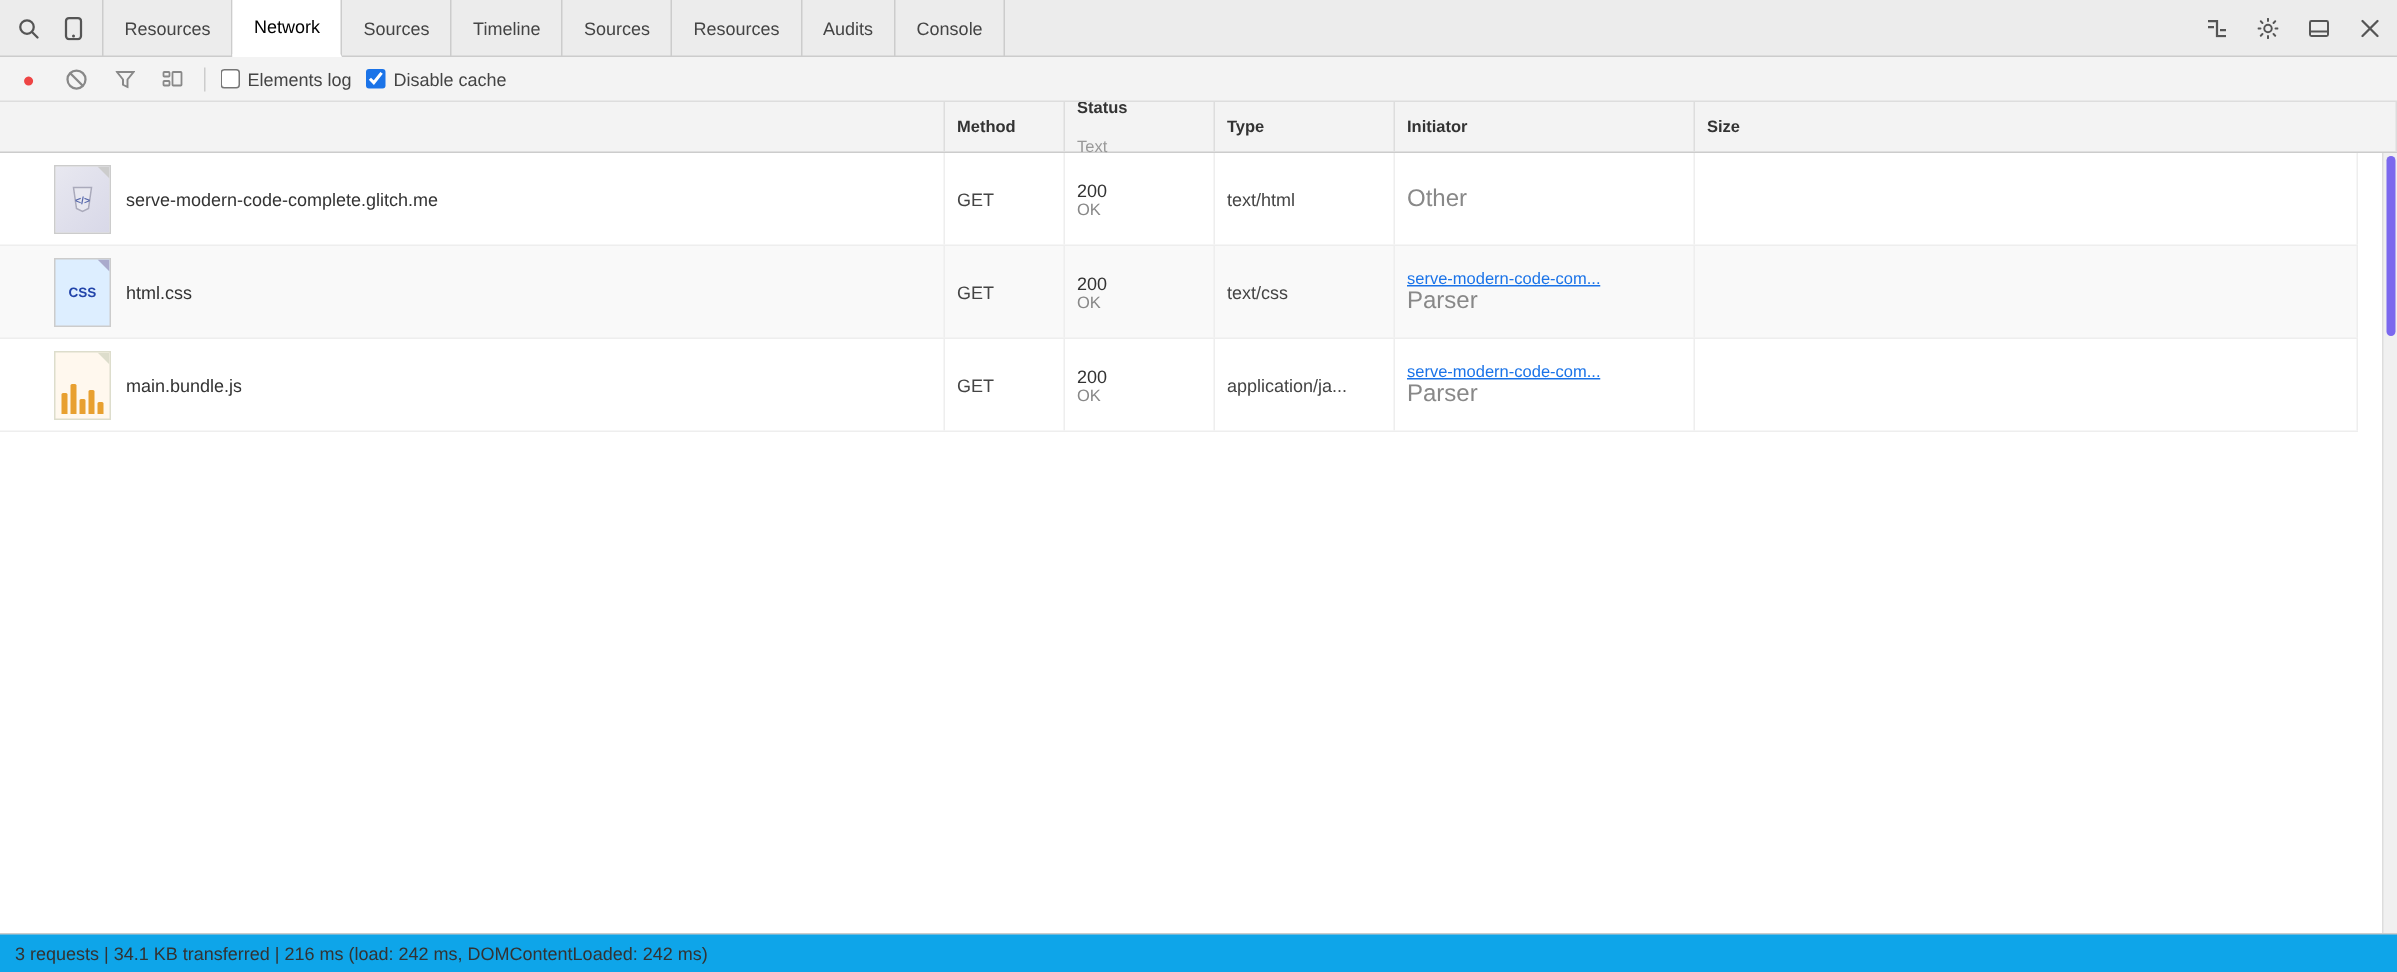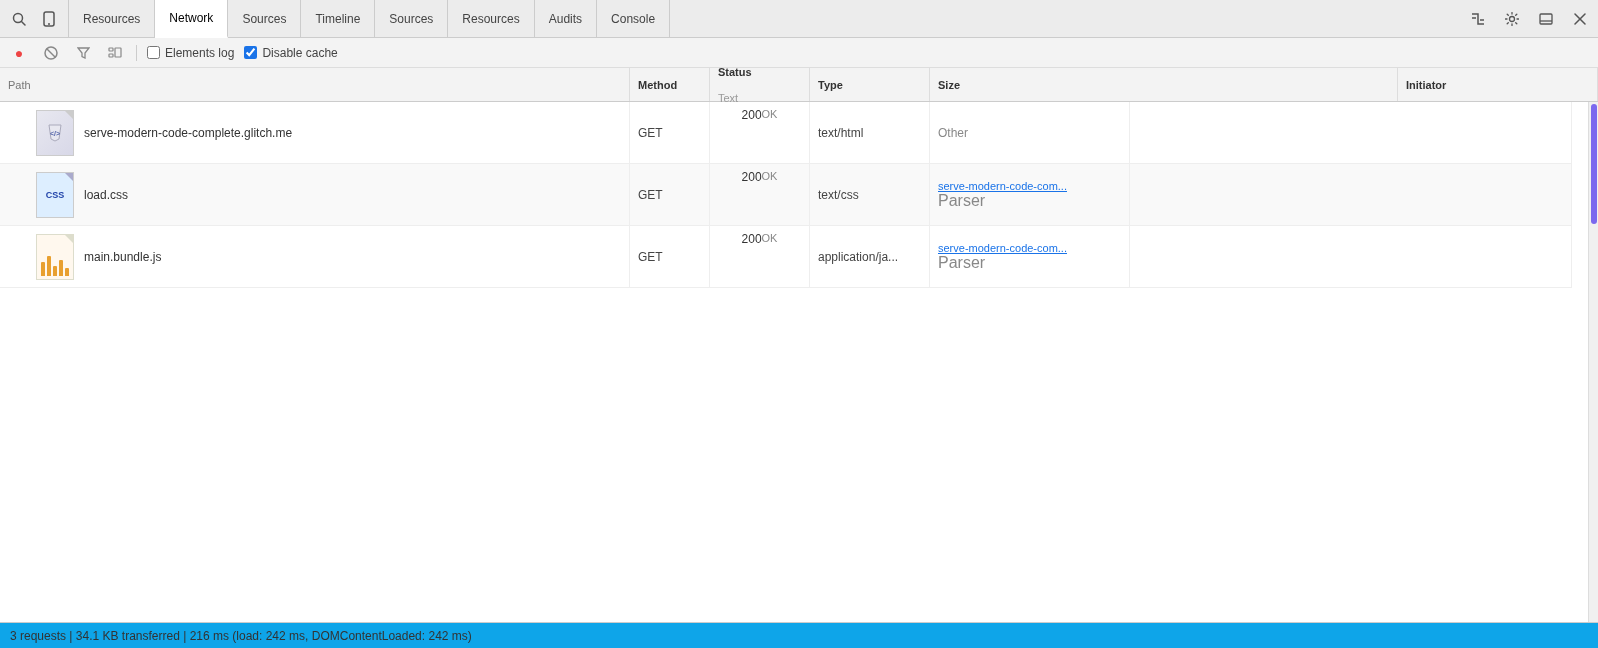--- a/index.html
+++ b/index.html
@@ -230,21 +230,21 @@
 
     .cell {
       display: flex;
       align-items: center;
       padding: 6px 8px;
       border-right: 1px solid #eee;
       font-size: 12px;
       color: #444;
     }
     .cell-method { width: 80px; min-width: 80px; }
-    .cell-status { width: 100px; min-width: 100px; flex-direction: row; align-items: flex-start; justify-content: center; }
+    .cell-status { width: 100px; min-width: 100px; flex-direction: column; align-items: flex-start; justify-content: center; }
     .cell-status .status-code { font-size: 12px; color: #333; }
     .cell-status .status-text { font-size: 11px; color: #888; }
     .cell-type { width: 120px; min-width: 120px; }
     .cell-initiator { width: 200px; min-width: 200px; flex-direction: column; align-items: flex-start; justify-content: center; }
     .cell-initiator .init-link { color: #1a73e8; text-decoration: underline; font-size: 11px; white-space: nowrap; overflow: hidden; text-overflow: ellipsis; max-width: 180px; }
     .cell-initiator .init-sub { color: #888; font-size: 16px; }
     .cell-size { flex: 1; }
 
     
     .scrollbar-area {
@@ -398,37 +398,36 @@
     <label class="toolbar-label">
       <input type="checkbox" id="disable-cache" checked="" style="">
       <span>Disable cache</span>
     </label>
   </div>
 
   <div class="table-container">
 
     <div class="table-header">
       <div class="col-name-path">
-        <span class="col-sub">Path</span>
       </div>
       <div class="col-header col-method">
         <span>Method</span>
       </div>
       <div class="col-header-stack col-status" style="width:100px;min-width:100px;border-right:1px solid #ddd;">
         <span class="main">Status</span>
         <span class="sub">Text</span>
       </div>
       <div class="col-header col-type">
         <span>Type</span>
       </div>
+      <div class="col-header col-initiator">
+        <span>Initiator</span>
+      </div>
       <div class="col-header col-size">
         <span>Size</span>
-      </div>
-      <div class="col-header col-initiator">
-        <span>Initiator</span>
       </div>
     </div>
 
     <div style="display:flex;flex:1;overflow:hidden;gap:16px;">
       <div class="table-body" style="flex:1;">
 
         <div class="table-row">
           <div class="cell-name">
             <div class="file-icon file-icon-html">
               <div class="fold"></div>
@@ -443,32 +442,32 @@
             <span>GET</span>
           </div>
           <div class="cell cell-status">
             <span class="status-code">200</span>
             <span class="status-text">OK</span>
           </div>
           <div class="cell cell-type">
             <span>text/html</span>
           </div>
           <div class="cell cell-initiator">
-            <span style="color:#888;font-size:12px;">Other</span>
+            <span style="color:#888;font-size:16px;">Other</span>
           </div>
           <div class="cell cell-size"></div>
         </div>
 
         <div class="table-row" style="background:#f9f9f9;">
           <div class="cell-name">
             <div class="file-icon file-icon-css" style="border:1px solid #ccc;width:38px;height:46px;display:flex;align-items:center;justify-content:center;background:#ddeeff;font-size:9px;font-weight:900;color:#2244aa;position:relative;">
               <div class="fold" style="border-color:transparent #aac transparent transparent;"></div>
               CSS
             </div>
-            <span class="cell-name-text">load.css</span>
+            <span class="cell-name-text">html.css</span>
           </div>
           <div class="cell cell-method">
             <span>GET</span>
           </div>
           <div class="cell cell-status">
             <span class="status-code">200</span>
             <span class="status-text">OK</span>
           </div>
           <div class="cell cell-type">
             <span>text/css</span>

